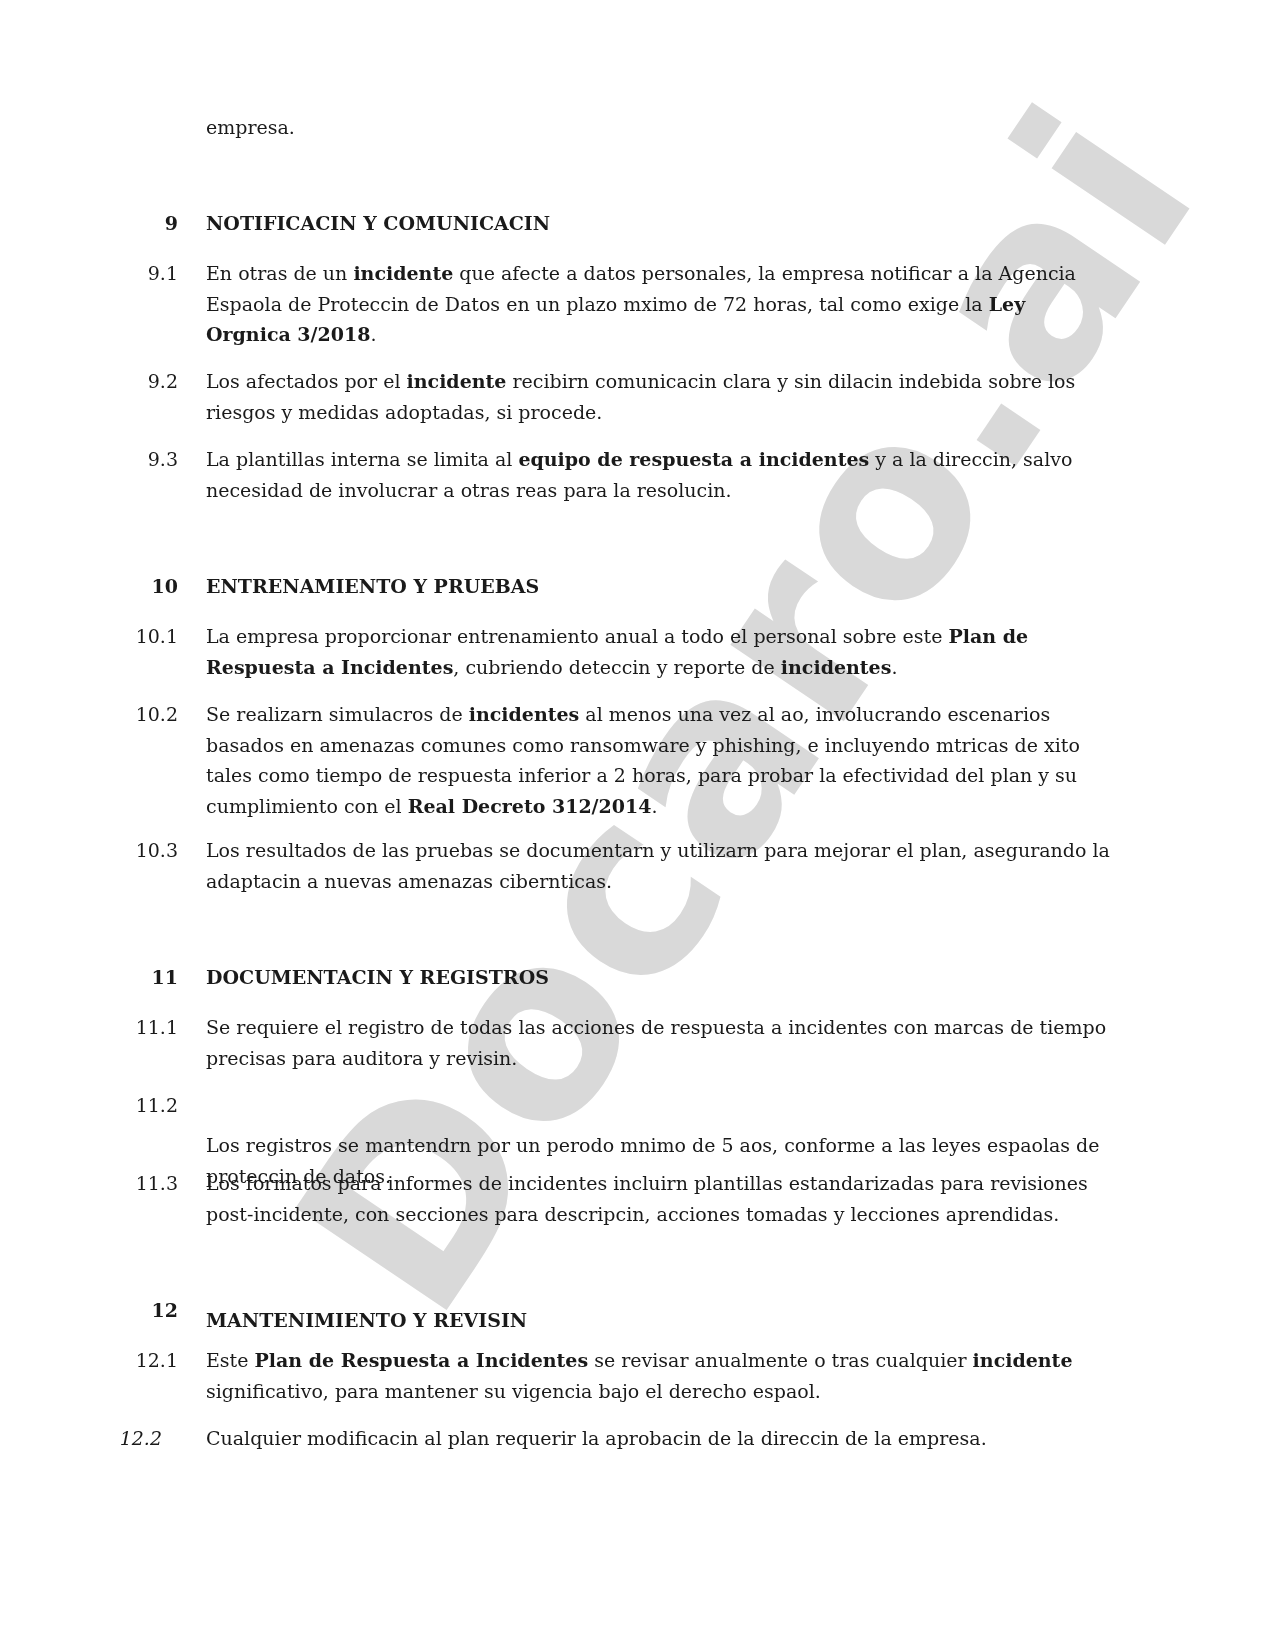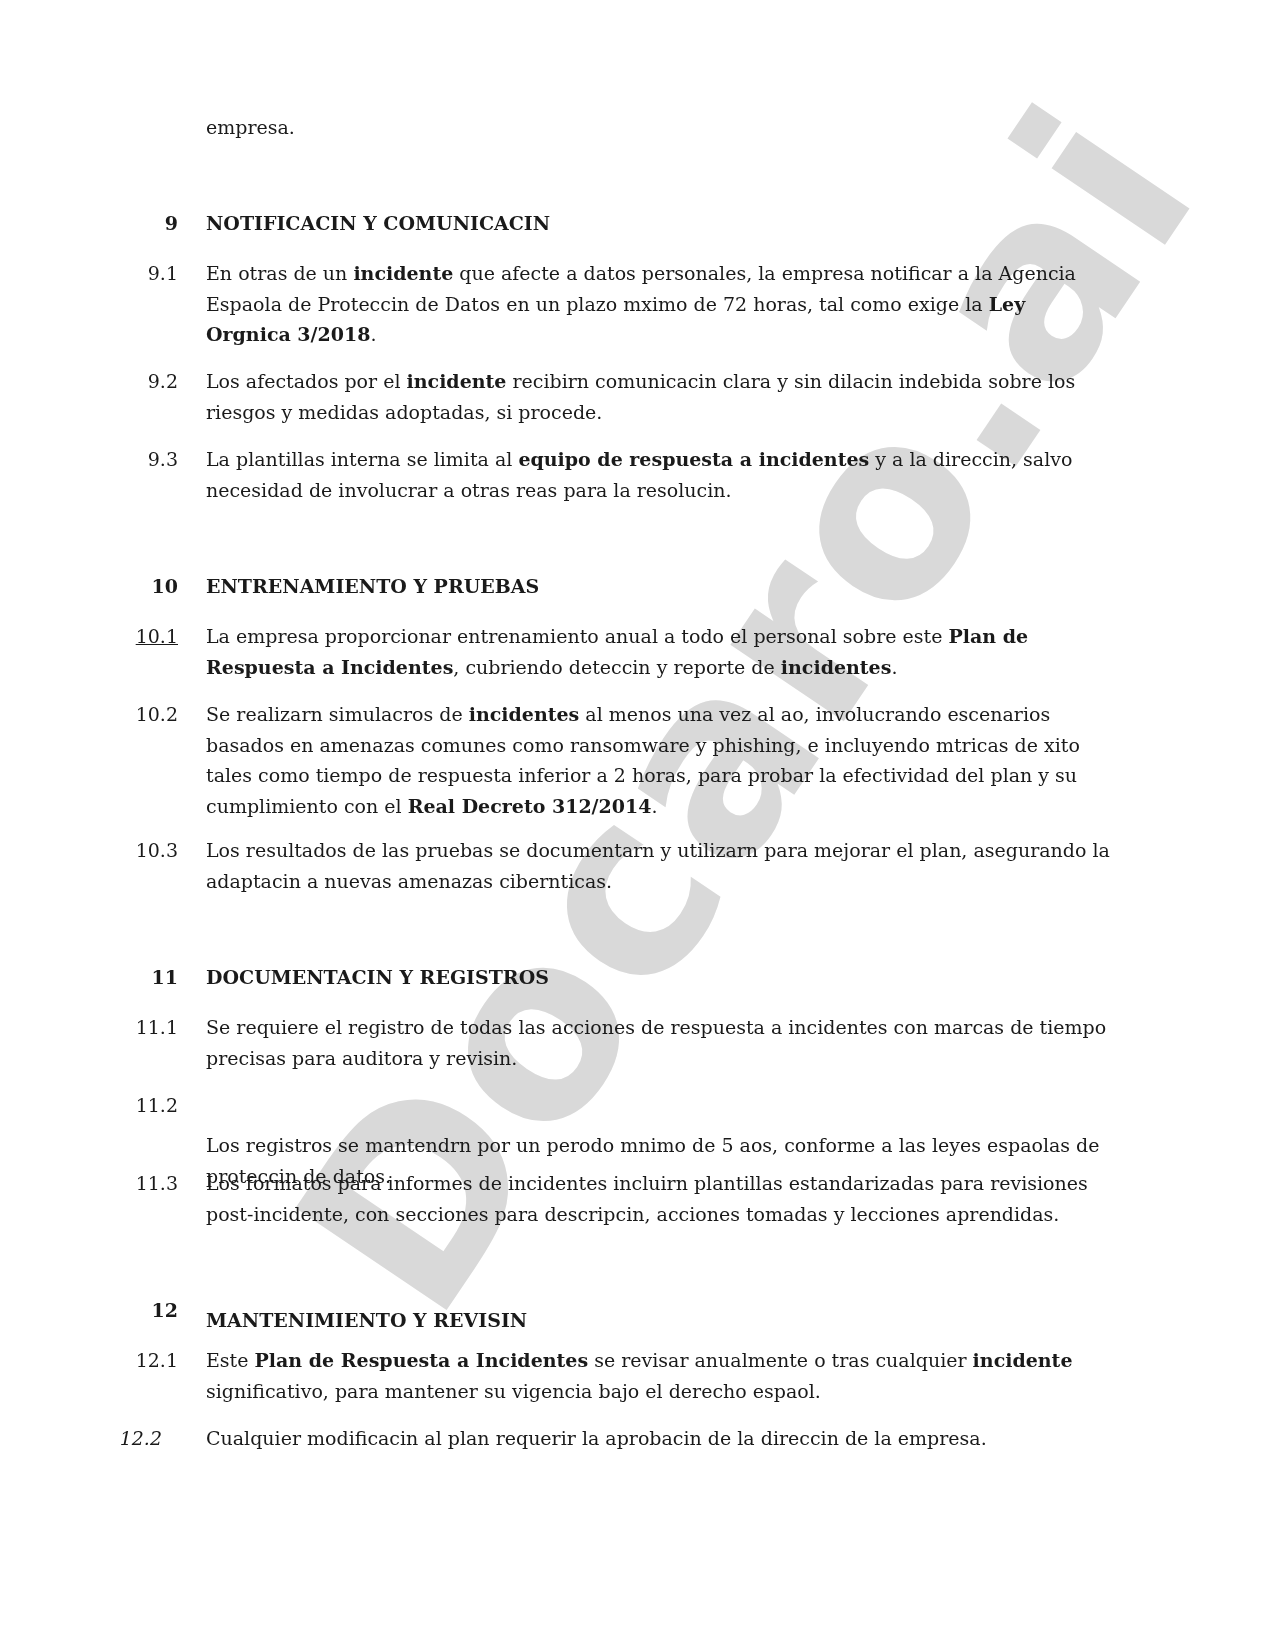--- a/index.html
+++ b/index.html
@@ -37,21 +37,21 @@
       </div>
       <div>
         <div class="num" style="left: 128px; top: 444px; line-height: 30.5px;">9.3</div>
         <div class="text" style="top: 444px;"><span>La plantillas interna se limita al </span><b>equipo de respuesta a incidentes</b><span> y a la direccin, salvo necesidad de involucrar a otras reas para la resolucin.</span></div>
       </div>
       <div class="head">
         <div class="num" style="left: 128px; top: 571px; line-height: 30.5px;">10</div>
         <div class="text" style="top: 571px;">ENTRENAMIENTO Y PRUEBAS</div>
       </div>
       <div>
-        <div class="num" style="left: 128px; top: 621px; line-height: 30.5px; text-decoration: underline;">10.1</div>
+        <div class="num" style="left: 128px; top: 621px; line-height: 30.5px;">10.1</div>
         <div class="text" style="top: 621px;"><span>La empresa proporcionar entrenamiento anual a todo el personal sobre este </span><b>Plan de Respuesta a Incidentes</b><span>, cubriendo deteccin y reporte de </span><b>incidentes</b><span>.</span></div>
       </div>
       <div>
         <div class="num" style="left: 128px; top: 699px; line-height: 30.5px;">10.2</div>
         <div class="text" style="top: 699px;"><span>Se realizarn simulacros de </span><b>incidentes</b><span> al menos una vez al ao, involucrando escenarios basados en amenazas comunes como ransomware y phishing, e incluyendo mtricas de xito tales como tiempo de respuesta inferior a 2 horas, para probar la efectividad del plan y su cumplimiento con el </span><b>Real Decreto 312/2014</b><span>.</span></div>
       </div>
       <div>
         <div class="num" style="left: 128px; top: 835px; line-height: 30.5px;">10.3</div>
         <div class="text" style="top: 835px;"><span>Los resultados de las pruebas se documentarn y utilizarn para mejorar el plan, asegurando la adaptacin a nuevas amenazas cibernticas.</span></div>
       </div>

